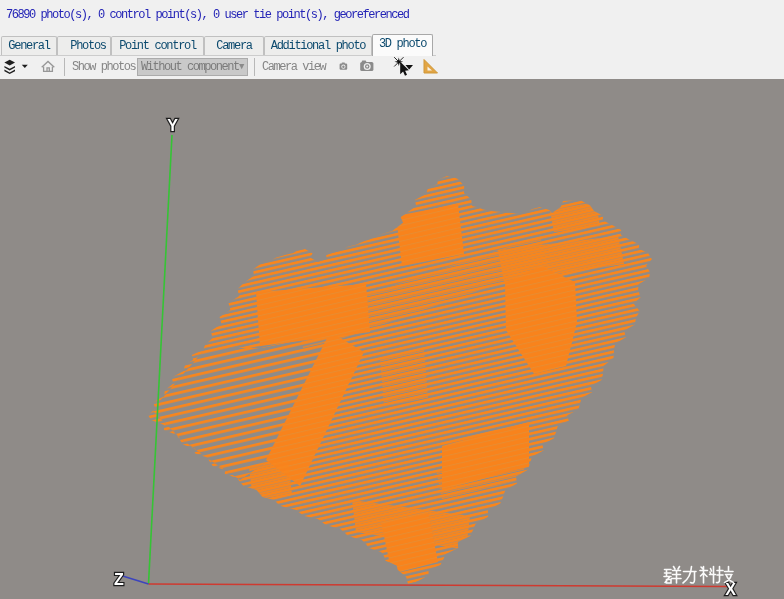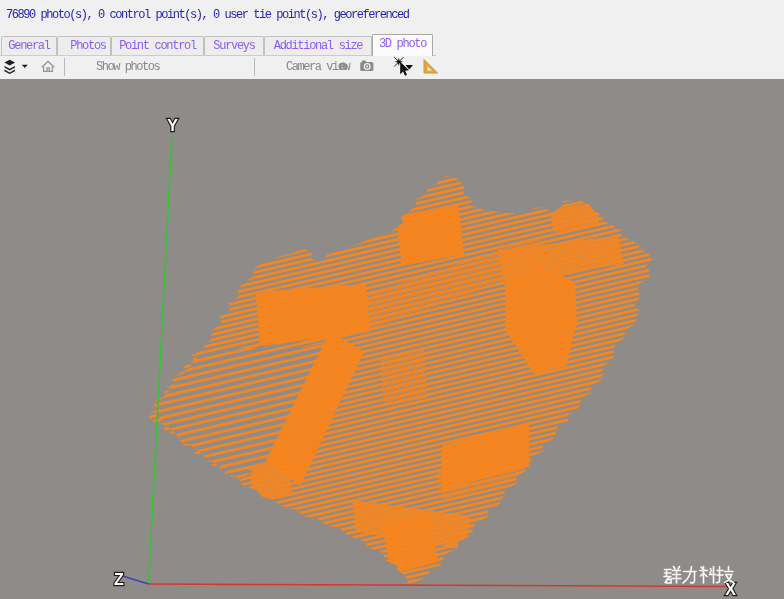--- a/index.html
+++ b/index.html
@@ -3,42 +3,42 @@
 <meta charset="utf-8">
 <style>
 * { margin:0; padding:0; box-sizing:border-box; }
 html,body { width:784px; height:599px; overflow:hidden; background:#f0f0f0;
   font-family:"Liberation Mono", monospace; }
 .msg { position:absolute; left:0; top:0; width:784px; height:32px; background:#f0f0f0; }
 .msg span { position:absolute; left:6px; top:8px; font-size:12px; letter-spacing:-1.45px; color:#2424b6; }
 .tabs { position:absolute; left:0; top:32px; width:784px; height:24px; background:#f0f0f0; }
 .tabline { position:absolute; left:0; top:23px; width:436px; height:1px; background:#cccccc; }
 .tab { position:absolute; top:4px; height:19px; background:#ededec; border:1px solid #c0c0c0; border-bottom:none;
-  font-size:12px; letter-spacing:-1.3px; color:#8b5cf6; text-align:center; line-height:18px; border-radius:2px 2px 0 0; }
+  font-size:12px; letter-spacing:-1.3px; color:#0c4a6e; text-align:center; line-height:18px; border-radius:2px 2px 0 0; }
 .tab.active { background:#fbfbfb; top:2px; height:22px; z-index:3; border-color:#a8a8a8; }
 .toolbar { position:absolute; left:0; top:56px; width:784px; height:23px; background:#f0f0f0; }
-.tbtext { position:absolute; font-size:12px; letter-spacing:-1.45px; color:#858585; top:4px;margin-left:24px; }
+.tbtext { position:absolute; font-size:12px; letter-spacing:-1.45px; color:#858585; top:4px; }
 .sep { position:absolute; width:1px; background:#b8b8b8; top:2px; height:18px; }
 .combo { position:absolute; left:137px; top:2px; width:111px; height:18px; background:#c9c9c9;
   border:1px solid #ababab; color:#7b7b7b; font-size:12px; letter-spacing:-1.45px; line-height:16px; padding-left:3px; }
 .view { position:absolute; left:0; top:79px; width:784px; height:520px; background:#8f8b88; }
 </style>
 </head>
 <body>
 <div class="msg">
     <span>76890 photo(s), 0 control point(s), 0 user tie point(s), georeferenced</span>
   </div>
 
 <div class="tabs">
   <div class="tabline"></div>
   <div class="tab" style="left:1px;width:56px;">General</div>
   <div class="tab" style="left:57px;width:54px;padding-left:8px;">Photos</div>
   <div class="tab" style="left:111px;width:93px;">Point control</div>
-  <div class="tab" style="left:204px;width:60px;">Surveys</div>
-  <div class="tab" style="left:264px;width:108px;">Additional size</div>
+  <div class="tab" style="left:204px;width:60px;">Camera</div>
+  <div class="tab" style="left:264px;width:108px;">Additional photo</div>
   <div class="tab active" style="left:372px;width:61px;">3D photo</div>
 </div>
 
 <div class="toolbar">
   <svg width="784" height="23" style="position:absolute;left:0;top:0;">
 
     <g fill="#1f1f1f">
       <polygon points="9.7,3.8 15,6.6 9.7,9.4 4.4,6.6"></polygon>
       <path d="M4.4,9.9 L9.7,12.7 L15,9.9 L15,11.6 L9.7,14.4 L4.4,11.6 Z"></path>
       <path d="M4.4,13.6 L9.7,16.4 L15,13.6 L15,15.3 L9.7,18.1 L4.4,15.3 Z"></path>
@@ -73,20 +73,21 @@
       <polygon points="405.5,9 413,9 409.2,13.5"></polygon>
     </g>
 
     <g>
       <polygon points="424,3.5 424,17 437.5,17" fill="#e2a544" stroke="#cf9739" stroke-width="1"></polygon>
       <polygon points="427.5,10.5 427.5,14.5 432,14.5" fill="#f7f3ea"></polygon>
     </g>
   </svg>
   <div class="sep" style="left:64px;"></div>
   <div class="tbtext" style="left:72px;">Show photos</div>
+  <div class="combo">Without component<span style="position:absolute;right:4px;top:0px;color:#8a8a8a;font-size:9px;">▼</span></div>
   <div class="sep" style="left:254px;"></div>
   <div class="tbtext" style="left:262px;">Camera view</div>
 </div>
 
 <div class="view">
 <svg width="784" height="520" viewBox="0 79 784 520">
   <defs>
     <pattern id="st" patternUnits="userSpaceOnUse" width="20" height="5.1" patternTransform="rotate(-13 0 0)">
       <rect x="0" y="0" width="20" height="2.7" fill="#f8861d"></rect>
     </pattern>

